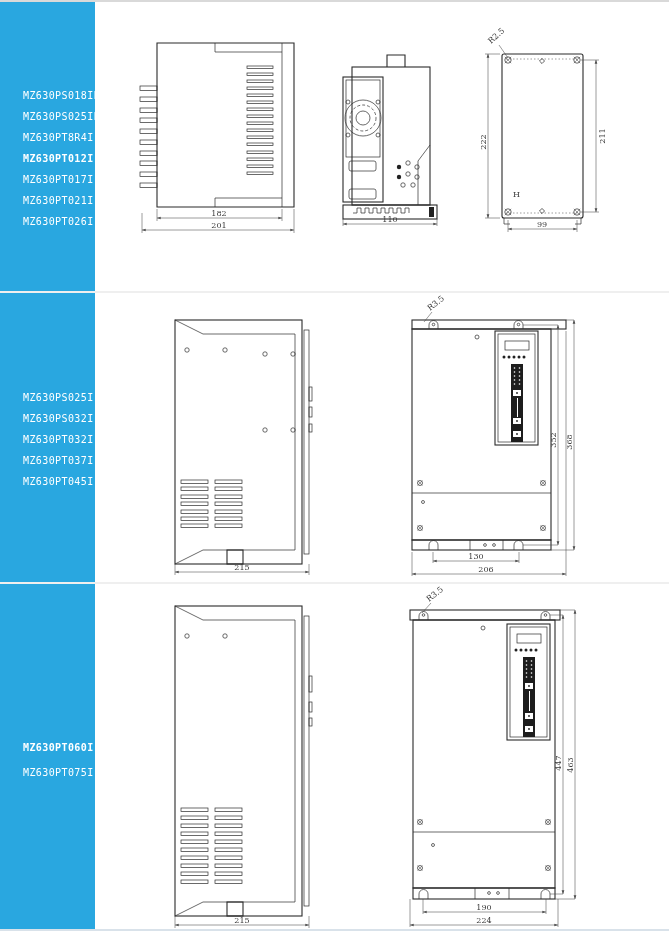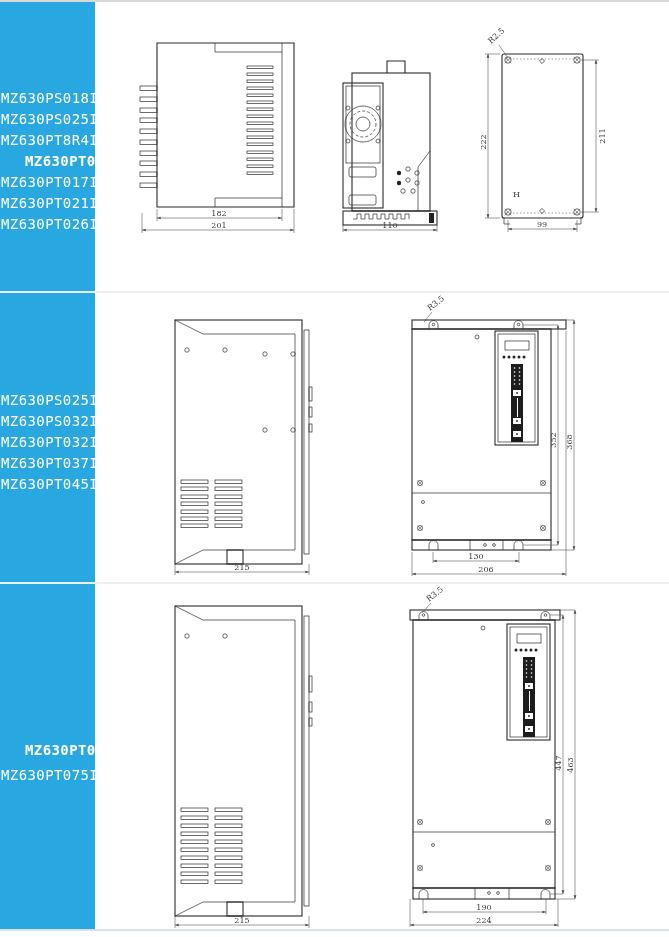--- a/index.html
+++ b/index.html
@@ -5,23 +5,23 @@
   * { margin:0; padding:0; box-sizing:border-box; }
   html,body { width:669px; height:937px; background:#fff; overflow:hidden;
               font-family:"DejaVu Sans", sans-serif; }
   .page { position:relative; width:669px; height:937px; background:#fff; }
   .topline    { position:absolute; left:0; top:0;   width:669px; height:2px; background:#d9d9d9; }
   .bottomline { position:absolute; left:0; top:929px; width:669px; height:2px; background:#d9e2ea; }
   .sep        { position:absolute; left:0; width:669px; height:2px; background:#efefef; }
   .sep1 { top:291px; } .sep2 { top:582px; }
 
   .sidebar { position:absolute; left:0; top:2px; width:95px; height:927px; background:#29A7E0; }
-  .model { position:absolute; left:1px; color:#fff; font-family:"DejaVu Sans Mono", monospace;
-           font-size:14px; letter-spacing:0.4px; white-space:nowrap; }
-  .model.bold { font-weight:bold;margin-left:24px; }
+  .model { position:absolute; left:23px; color:#fff; font-family:"DejaVu Sans Mono", monospace;
+           font-size:10px; letter-spacing:0.4px; white-space:nowrap; }
+  .model.bold { font-weight:bold; }
 
   .drw { position:absolute; }
   svg { display:block; overflow:visible; }
   .ln   { fill:none; stroke:#2b2b2b; stroke-width:1.1; }
   .thin { stroke-width:0.7; }
   .dim  { fill:none; stroke:#4a4a4a; stroke-width:0.55; }
   .dimline { fill:none; stroke:#4a4a4a; stroke-width:0.55;
              marker-start:url(#ar); marker-end:url(#ar); }
   text.d { font-family:"DejaVu Serif", serif; font-size:8px; fill:#3a3a3a; }
   .dot { fill:#222; stroke:none; }
@@ -107,21 +107,21 @@
       </g>
       <path class="dim" d="M22,179 V191 M147,179 V191"></path>
       <line class="dimline" x1="22" y1="188" x2="147" y2="188"></line>
       <text class="d" x="84" y="185.5" text-anchor="middle">182</text>
       <path class="dim" d="M7,183 V203 M159,179 V203"></path>
       <line class="dimline" x1="7" y1="200" x2="159" y2="200"></line>
       <text class="d" x="84" y="197.5" text-anchor="middle">201</text>
     </svg>
   </div>
 
-  <div class="drw" style="left:337px; top:55px">
+  <div class="drw" style="left:337px; top:49px">
     <svg width="118" height="178" viewBox="0 0 118 178">
       <rect class="ln" x="15" y="18" width="78" height="138"></rect>
       <path class="ln" d="M50,18 V6 H68 V18"></path>
       <rect class="ln" x="6" y="28" width="40" height="125"></rect>
       <rect class="ln thin" x="9" y="31" width="34" height="77"></rect>
       <g>
         <circle class="ln thin" cx="26" cy="69" r="18"></circle>
         <circle class="ln thin" cx="26" cy="69" r="13" stroke-dasharray="3 2"></circle>
         <circle class="ln thin" cx="26" cy="69" r="7"></circle>
         <circle class="ln thin" cx="11" cy="53" r="2"></circle>

